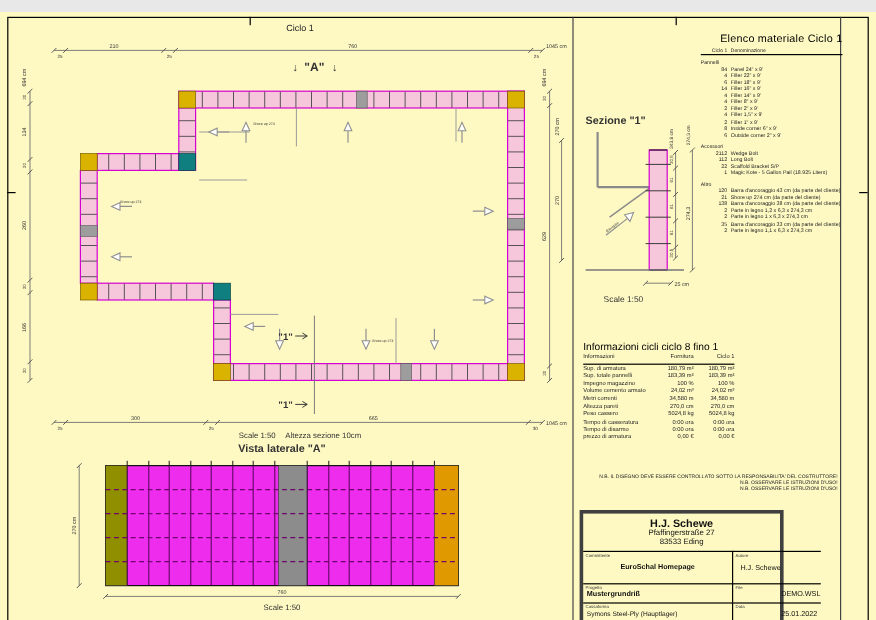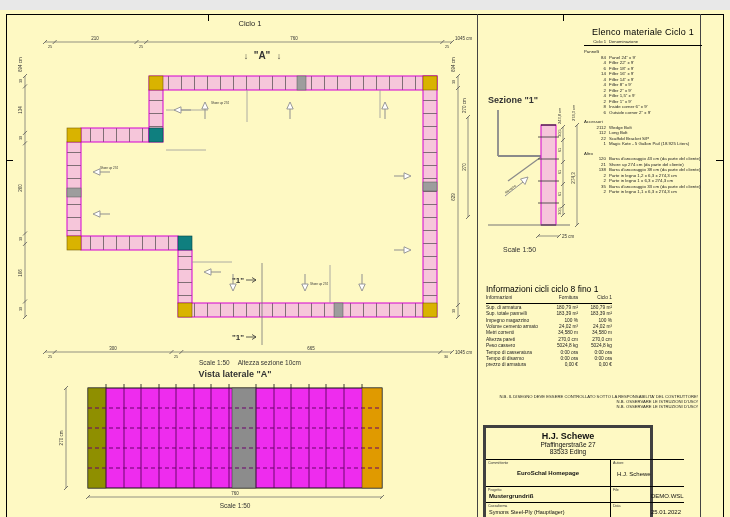--- a/index.html
+++ b/index.html
@@ -7,21 +7,21 @@
          font-family:"Liberation Sans", sans-serif;color:#111;margin-top:10px;}
   .abs{position:absolute;}
   #frame{left:6px;top:4px;width:716px;height:506px;border:1px solid #000;}
   #divider{left:477px;top:4px;height:507px;border-left:1px solid #444;}
   #innerRight{left:700px;top:4px;height:507px;border-left:1px solid #444;}
   .tickV{top:4px;height:7px;border-left:1px solid #000;}
   .tickH{width:7px;border-top:1px solid #000;}
 
   
   #materials{left:584px;top:20px;width:118px;font-size:4.4px;line-height:5.5px;color:#222;}
-  #materials .ml-title{font-size:9px;color:#000;text-align:center;margin-bottom:3px;letter-spacing:.2px;}
+  #materials .ml-title{font-size:9px;color:#000;text-align:right;margin-bottom:3px;letter-spacing:.2px;}
   #materials .ml-head{display:flex;border-bottom:.5px solid #000;padding-bottom:1px;margin-bottom:1px;font-size:4.2px;}
   #materials .q{width:22px;text-align:right;padding-right:3px;flex:none;}
   #materials .n{flex:1;}
   #materials .grp{margin-top:3px;font-size:4.3px;}
   #materials .grp2{margin-top:4px;}
   #materials .row{display:flex;}
 
   
   #cycleinfo{left:486px;top:276px;width:126px;font-size:4.8px;line-height:6.4px;color:#222;}
   #cycleinfo .ci-title{font-size:8.5px;color:#000;margin-bottom:3px;}

